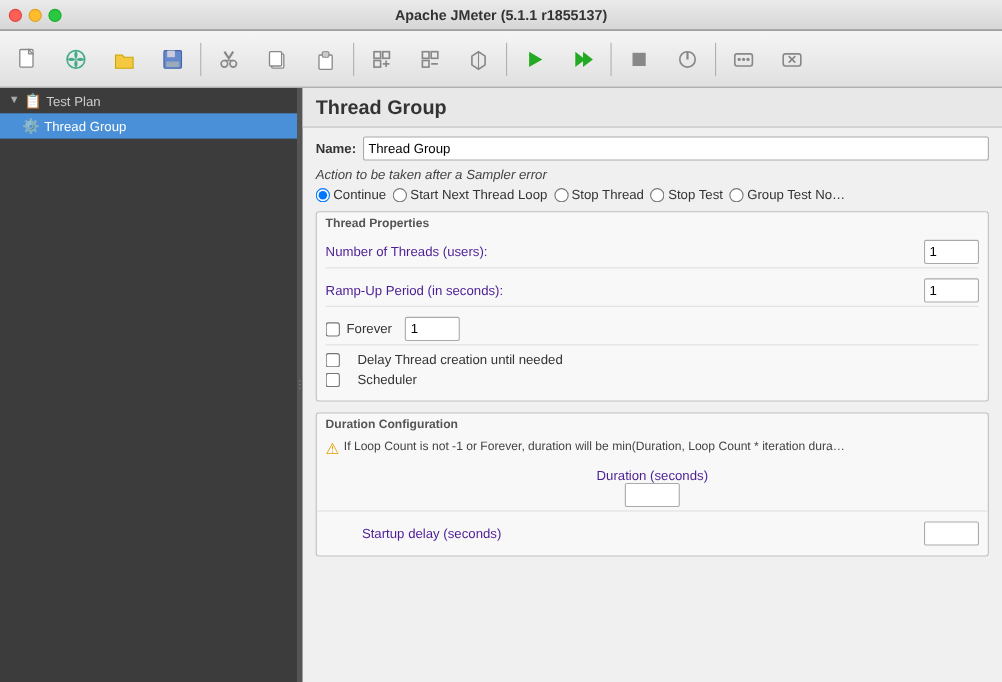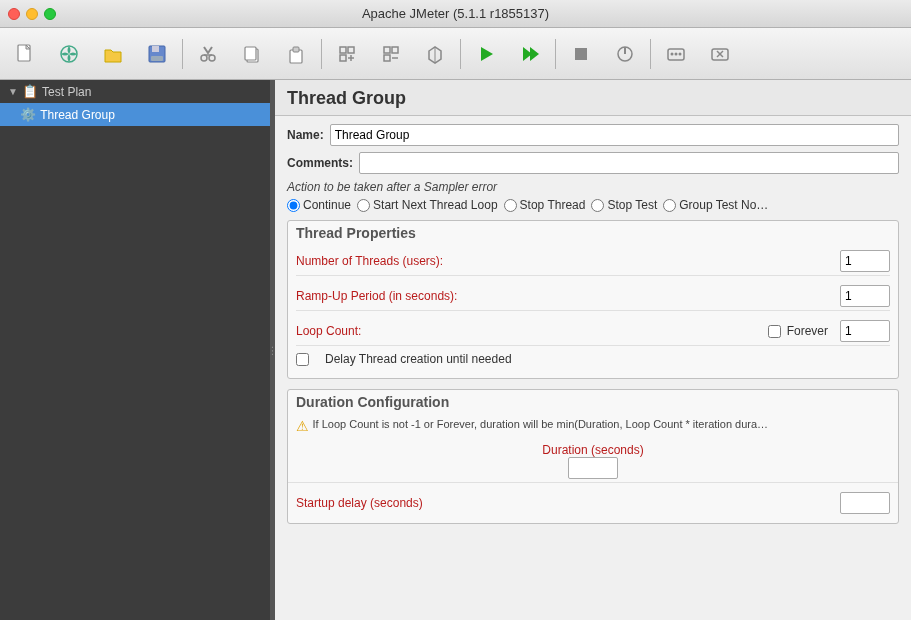--- a/index.html
+++ b/index.html
@@ -36,21 +36,21 @@
     }
     .tl-close { background: #ff5f57; border: 1px solid #e0443e; }
     .tl-min { background: #ffbd2e; border: 1px solid #dea123; }
     .tl-max { background: #28c940; border: 1px solid #1aab29; }
     .titlebar-title {
       position: absolute;
       left: 50%;
       transform: translateX(-50%);
       font-size: 13px;
       color: #333;
-      font-weight: 400;
+      font-weight: 700;
     }
 
     
     .toolbar {
       height: 52px;
       background: linear-gradient(to bottom, #f5f5f5, #e0e0e0);
       border-bottom: 1px solid #b0b0b0;
       display: flex;
       align-items: center;
       padding: 0 4px;
@@ -158,21 +158,21 @@
       border-radius: 2px;
     }
 
     .section-box {
       border: 1px solid #c0c0c0;
       border-radius: 3px;
       margin-bottom: 10px;
       background: #f8f8f8;
     }
     .section-title {
-      font-size: 14px;
+      font-size: 11px;
       font-weight: bold;
       color: #555;
       padding: 4px 8px 2px 8px;
     }
     .section-content {
       padding: 4px 8px 8px 8px;
     }
 
     
     .radio-group {
@@ -211,21 +211,21 @@
     .prop-row {
       display: flex;
       align-items: center;
       margin-bottom: 6px;
       padding: 3px 0;
       border-bottom: 1px solid #e0e0e0;
     }
     .prop-row:last-child { border-bottom: none; }
     .prop-label {
       flex: 1;
-      color: #b91c1c;
+      color: #4c1d95;
     }
     .prop-value {
       width: 50px;
       border: 1px solid #aaa;
       background: white;
       padding: 2px 4px;
       font-size: 12px;
       height: 22px;
       border-radius: 2px;
     }
@@ -402,24 +402,20 @@
       <span class="content-title">Thread Group</span>
     </div>
 
     <div class="form-area">
 
       <div class="form-row">
         <span class="form-label">Name:</span>
         <input class="form-input" type="text" value="Thread Group" style="">
       </div>
 
-      <div class="form-row">
-        <span class="form-label">Comments:</span>
-        <input class="form-input" type="text" value="" style="">
-      </div>
 
       <div style="margin-bottom:4px; font-style:italic; font-size:12px; color:#444;">Action to be taken after a Sampler error</div>
 
       <div class="radio-group">
         <label class="radio-item">
           <input type="radio" name="action" checked="" style="">
           <span>Continue</span>
         </label>
         <label class="radio-item">
           <input type="radio" name="action" style="">
@@ -447,48 +443,51 @@
             <span class="prop-label">Number of Threads (users):</span>
             <input class="prop-value" type="text" value="1" style="">
           </div>
 
           <div class="prop-row">
             <span class="prop-label">Ramp-Up Period (in seconds):</span>
             <input class="prop-value" type="text" value="1" style="">
           </div>
 
           <div class="loop-row">
-            <span class="prop-label">Loop Count:</span>
             <input type="checkbox" style="">
             <span>Forever</span>
             <input class="prop-value" type="text" value="1" style="margin-left: 6px;">
           </div>
 
           <div class="checkbox-item">
             <input type="checkbox" style="">
             <span>Delay Thread creation until needed</span>
           </div>
 
+          <div class="checkbox-item">
+            <input type="checkbox" style="">
+            <span>Scheduler</span>
+          </div>
 
         </div>
       </div>
 
       <div class="section-box">
         <div class="section-title">Duration Configuration</div>
         <div class="warning-box">
           <span class="warning-icon">⚠</span>
           <span>If Loop Count is not -1 or Forever, duration will be min(Duration, Loop Count * iteration dura…</span>
         </div>
 
         <div class="prop-row" style="padding: 3px 8px; flex-direction: column;">
           <span class="prop-label">Duration (seconds)</span>
           <input class="prop-value" type="text" value="" style="">
         </div>
 
-        <div class="prop-row" style="padding: 3px 8px; border-bottom:none;">
+        <div class="prop-row" style="padding: 3px 8px; border-bottom:none;margin-left:33px;">
           <span class="prop-label">Startup delay (seconds)</span>
           <input class="prop-value" type="text" value="" style="">
         </div>
       </div>
 
     </div>
   </div>
 </div>
 
 </body></html>

